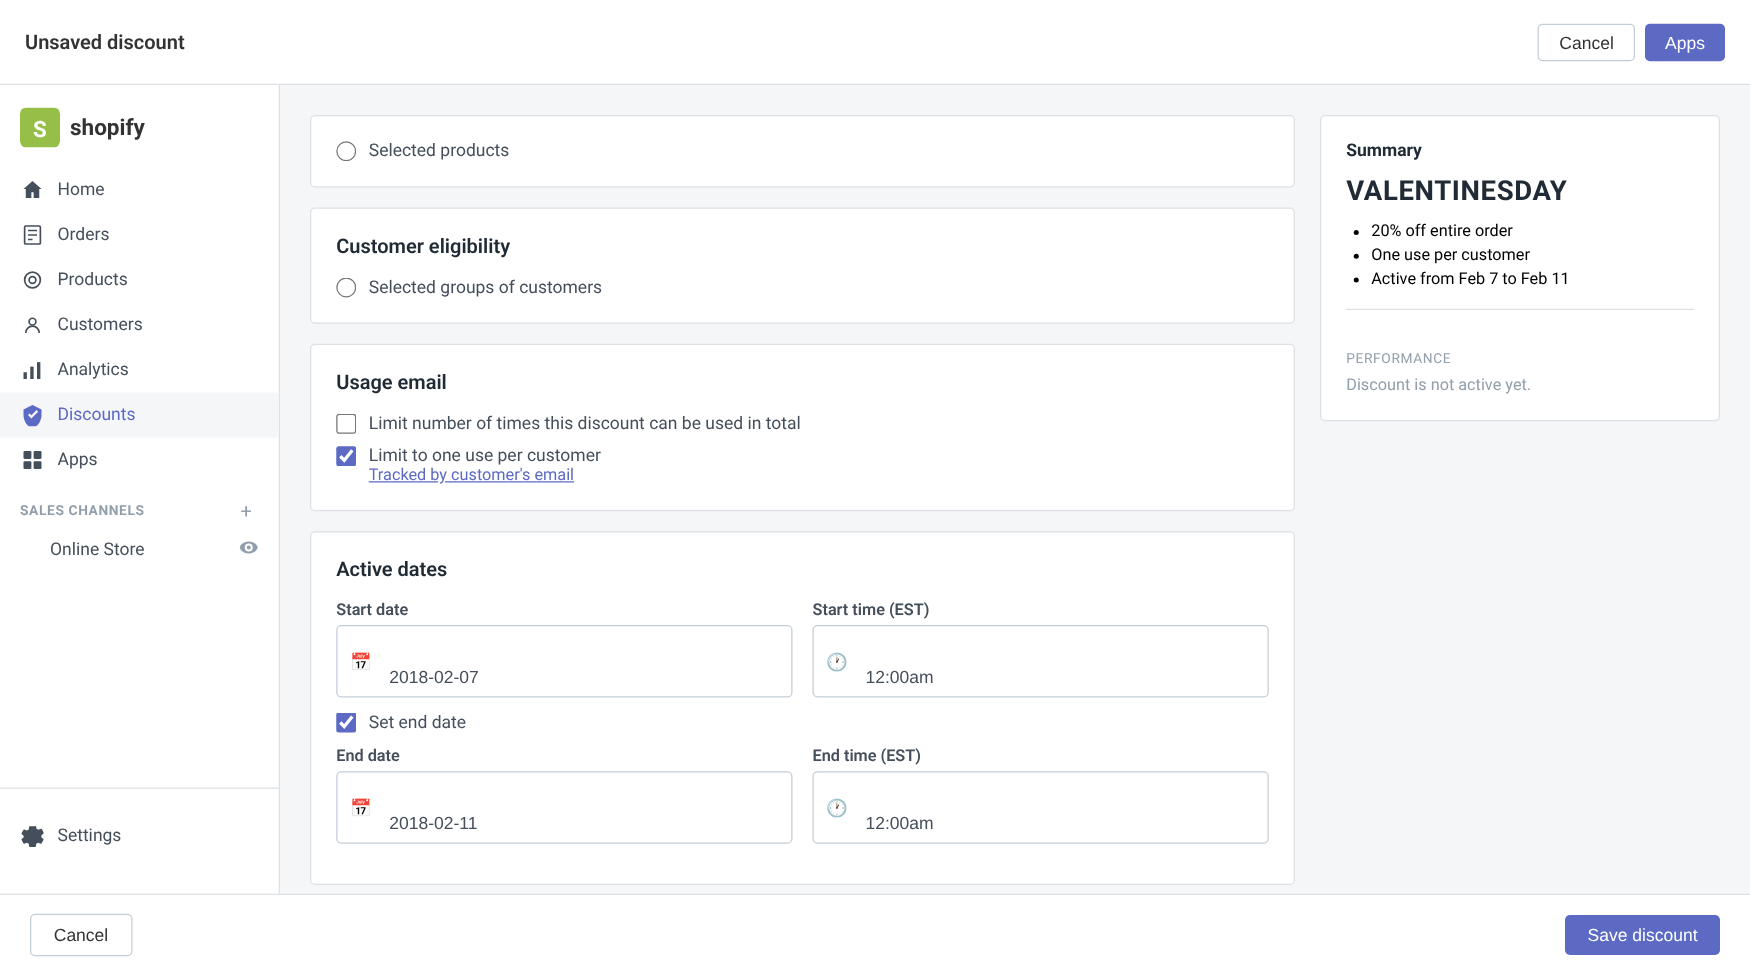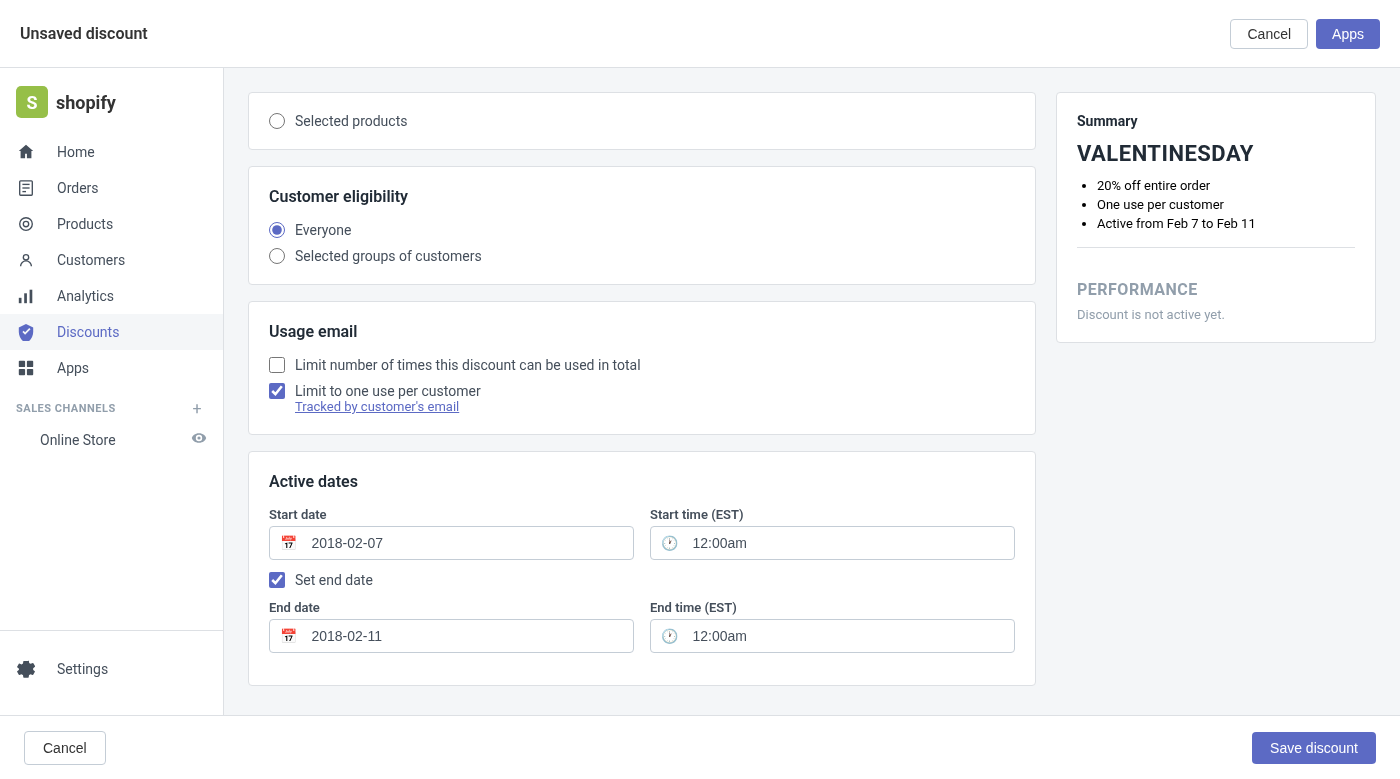--- a/index.html
+++ b/index.html
@@ -12,21 +12,21 @@
     .btn-cancel { background: #fff; border: 1px solid #c4cdd6; color: #333; padding: 6px 16px; border-radius: 4px; font-size: 14px; cursor: pointer; }
     .btn-save { background: #5c6ac4; border: none; color: #fff; padding: 6px 16px; border-radius: 4px; font-size: 14px; cursor: pointer; }
 
     
     .layout { display: flex; flex: 1; overflow: hidden; }
 
     
     .sidebar { width: 224px; background: #fff; border-right: 1px solid #dde0e4; flex-shrink: 0; display: flex; flex-direction: column; overflow-y: auto; padding: 8px 0; }
     .sidebar-logo { display: flex; align-items: center; gap: 8px; padding: 10px 16px 16px; }
     .sidebar-logo-icon { width: 32px; height: 32px; }
-    .sidebar-nav-item { display: flex; align-items: center; gap: 21px; padding: 8px 16px; cursor: pointer; font-size: 14px; color: #454f5b; text-decoration: none; }
+    .sidebar-nav-item { display: flex; align-items: center; gap: 10px; padding: 8px 16px; cursor: pointer; font-size: 14px; color: #454f5b; text-decoration: none; }
     .sidebar-nav-item.active { color: #5c6ac4; background: #f4f6f8; }
     .sidebar-nav-item .nav-icon { width: 20px; height: 20px; display: flex; align-items: center; justify-content: center; flex-shrink: 0; }
     .sidebar-section-header { display: flex; align-items: center; justify-content: space-between; padding: 12px 16px 4px; }
     .sidebar-section-label { font-size: 11px; font-weight: 700; color: #919eab; letter-spacing: 0.5px; text-transform: uppercase; }
     .sidebar-add-btn { width: 20px; height: 20px; display: flex; align-items: center; justify-content: center; color: #919eab; cursor: pointer; font-size: 16px; }
     .sidebar-sub-item { display: flex; align-items: center; justify-content: space-between; padding: 8px 16px 8px 40px; font-size: 14px; color: #454f5b; cursor: pointer; }
     .sidebar-settings { margin-top: auto; padding: 20px 0; border-top: 1px solid #dde0e4; }
     .sidebar-settings .sidebar-nav-item { color: #454f5b; }
 
     
@@ -49,32 +49,32 @@
     .checkbox-option { display: flex; align-items: flex-end; gap: 10px; font-size: 14px; color: #454f5b; cursor: pointer; }
     .checkbox-option input[type="checkbox"] { accent-color: #5c6ac4; width: 16px; height: 16px; cursor: pointer; }
     .checkbox-sub-text { margin-left: 26px; font-size: 13px; color: #5c6ac4; text-decoration: underline; cursor: pointer; }
 
     
     .dates-grid { display: grid; grid-template-columns: 1fr 1fr; gap: 16px; margin-bottom: 12px; }
     .form-field { display: flex; flex-direction: column; gap: 4px; }
     .form-label { font-size: 13px; font-weight: 600; color: #454f5b; }
     .input-with-icon { display: flex; align-items: center; border: 1px solid #c4cdd6; border-radius: 4px; background: #fff; }
     .input-icon { padding: 0 10px; color: #919eab; font-size: 14px; }
-    .input-with-icon input { border: none; outline: none; font-size: 14px; padding: 8px 4px; flex: 1; color: #454f5b; background: transparent; }
+    .input-with-icon input { border: none; outline: none; font-size: 14px; padding: 8px 4px; flex: 1; color: #454f5b; background: transparent; margin-top: 24px; }
     .set-end-date-row { margin: 4px 0 12px; }
 
     
     .summary-panel { width: 320px; flex-shrink: 0; display: flex; flex-direction: column; gap: 0; }
     .summary-card { background: #fff; border: 1px solid #dde0e4; border-radius: 4px; padding: 20px; }
     .summary-title { font-size: 14px; font-weight: 700; color: #212b36; margin-bottom: 12px; }
     .summary-code { font-size: 22px; font-weight: 700; color: #212b36; margin-bottom: 12px; letter-spacing: 0.5px; }
     .summary-list { list-style: disc; padding-left: 20px; display: flex; flex-direction: column; gap: 4px; }
     .summary-list li { font-size: 13px; color: #000000; }
     .summary-divider { border: none; border-top: 1px solid #dde0e4; margin: 16px 0; }
-    .performance-label { font-size: 16px; font-weight: 700; color: #919eab; letter-spacing: 0.5px; text-transform: uppercase; margin-bottom: 8px; margin-top: 32px; }
+    .performance-label { font-size: 11px; font-weight: 400; color: #919eab; letter-spacing: 0.5px; text-transform: uppercase; margin-bottom: 8px; margin-top: 32px; }
     .performance-text { font-size: 13px; color: #919eab; }
 
     
     .bottom-bar { height: 64px; background: #fff; border-top: 1px solid #dde0e4; display: flex; align-items: center; justify-content: space-between; padding: 0 24px; flex-shrink: 0; }
     .btn-cancel-bottom { background: #fff; border: 1px solid #c4cdd6; color: #333; padding: 8px 18px; border-radius: 4px; font-size: 14px; cursor: pointer; }
     .btn-save-discount { background: #5c6ac4; border: none; color: #fff; padding: 8px 18px; border-radius: 4px; font-size: 14px; cursor: pointer; }
 
     
     .icon-svg { width: 18px; height: 18px; fill: currentColor; }
   </style>
@@ -202,24 +202,20 @@
           <label class="radio-option">
             <input type="radio" name="applies_to" style="">
             <span>Selected products</span>
           </label>
         </div>
       </div>
 
       <div class="card">
         <div class="card-title">Customer eligibility</div>
         <div class="radio-group">
-          <label class="radio-option">
-            <input type="radio" name="customer_eligibility" checked="" style="">
-            <span>Everyone</span>
-          </label>
           <label class="radio-option">
             <input type="radio" name="customer_eligibility" style="">
             <span>Selected groups of customers</span>
           </label>
         </div>
       </div>
 
       <div class="card">
         <div class="card-title">Usage email</div>
         <div class="checkbox-group">

